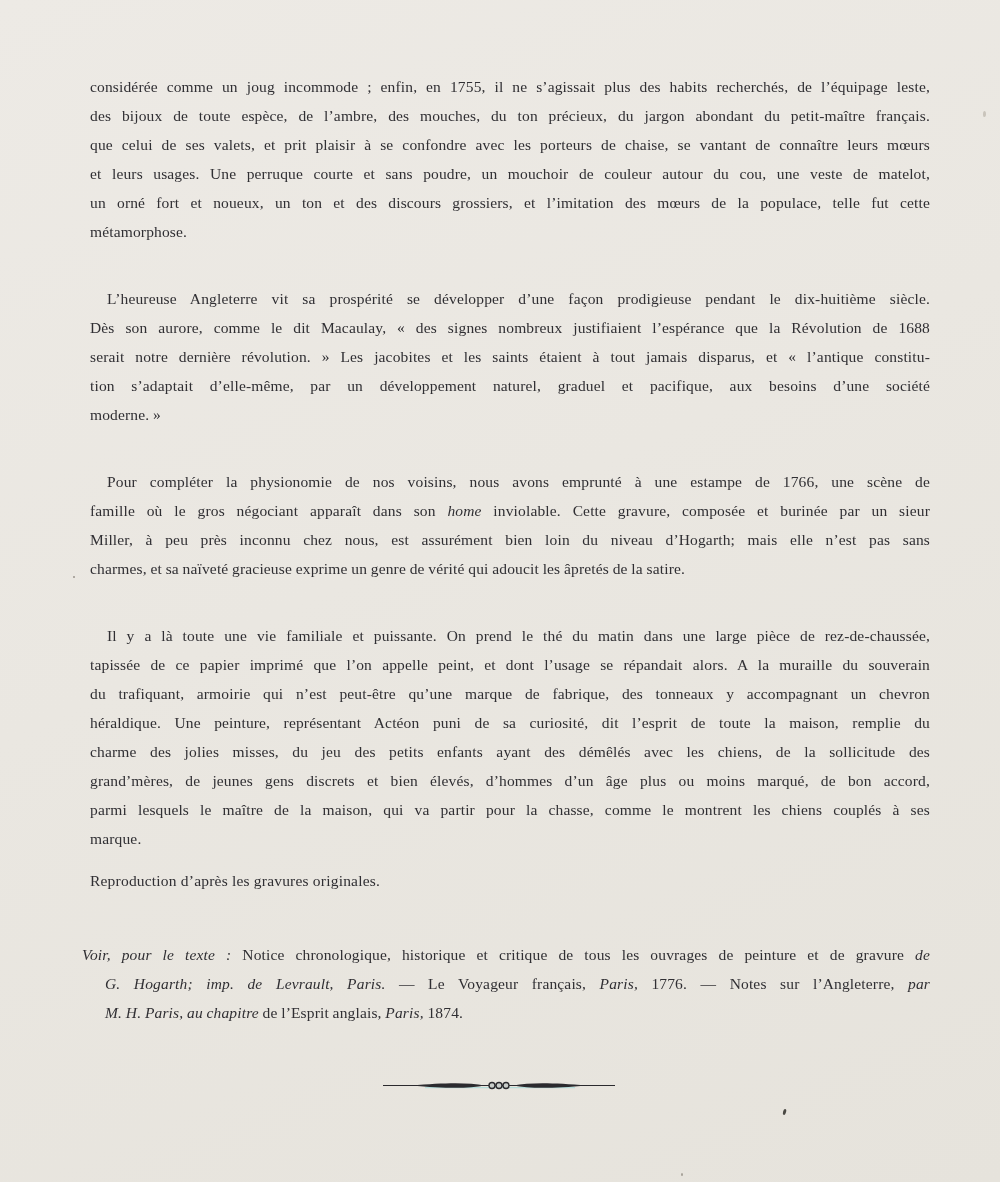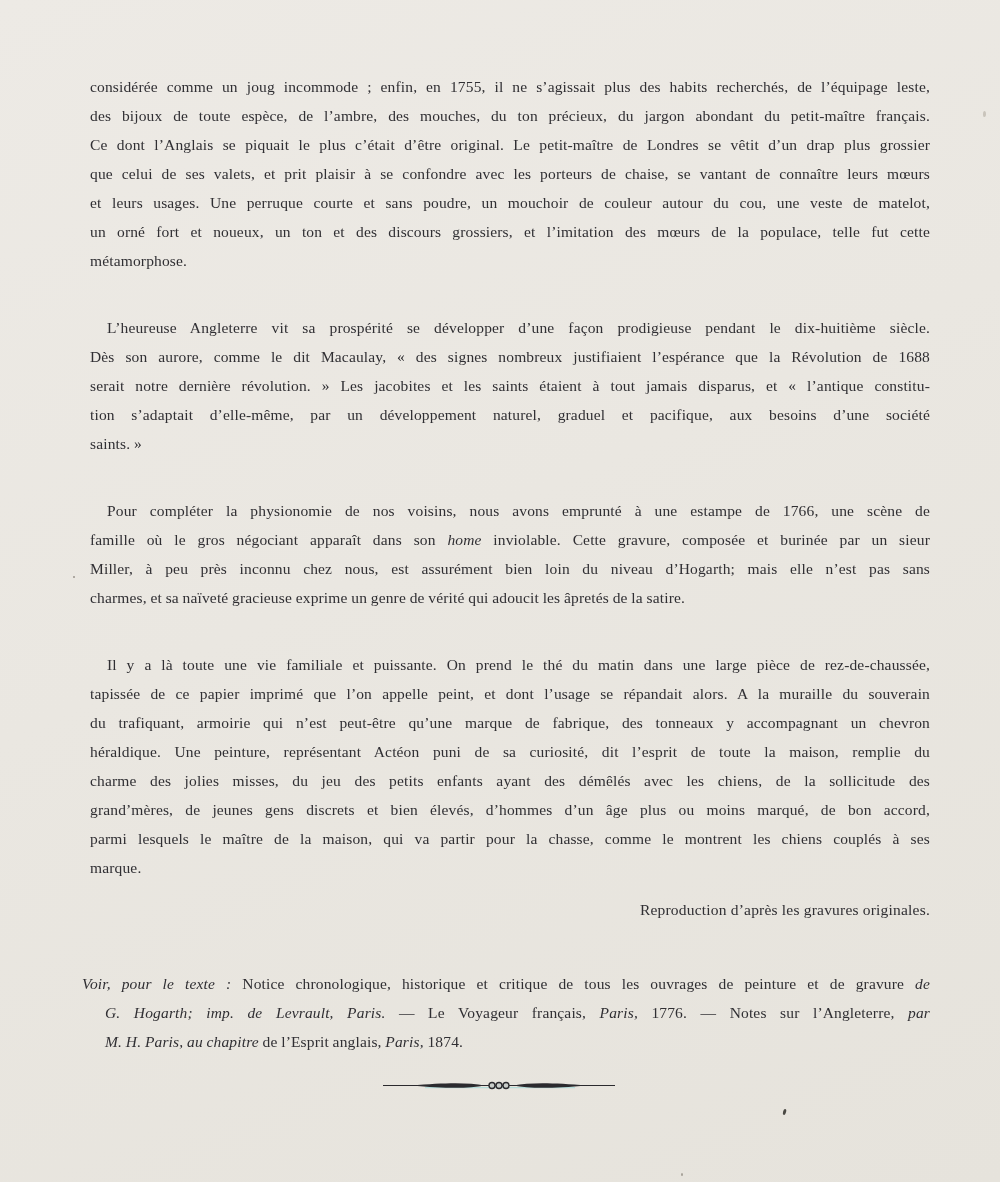--- a/index.html
+++ b/index.html
@@ -34,21 +34,21 @@
   }
   .para { margin-top: 38px; }
   .para:first-child { margin-top: 0; font-family: Liberation Serif, serif; }
   .para.indent .line:first-child { text-indent: 17px; }
   .it { font-style: italic; }
   .caption {
     margin-top: 13px;
     font-size: 15.5px;
     line-height: 29px;
     letter-spacing: 0.2px;
-    text-align: right;
+    text-align: left;
   }
   .note {
     margin-top: 45px;
     margin-left: -8px;
     width: 848px;
   }
   .note .line + .line { padding-left: 23px; }
   .divider {
     position: absolute;
     left: 383px;
@@ -70,32 +70,31 @@
 </head>
 <body>
 
 <div class="page">
 
   <div class="text-block">
     <div id="paragraphs">
         <div class="para">
           <div class="line"><span>considérée comme un joug incommode ; enfin, en 1755, il ne s’agissait plus des habits recherchés, de l’équipage leste,</span></div>
           <div class="line"><span>des bijoux de toute espèce, de l’ambre, des mouches, du ton précieux, du jargon abondant du petit-maître français.</span></div>
-          <div class="line"><span>Ce dont l’Anglais se piquait le plus c’était d’être original. Le petit-maître de Londres se vêtit d’un drap plus grossier</span></div>
           <div class="line"><span>que celui de ses valets, et prit plaisir à se confondre avec les porteurs de chaise, se vantant de connaître leurs mœurs</span></div>
           <div class="line"><span>et leurs usages. Une perruque courte et sans poudre, un mouchoir de couleur autour du cou, une veste de matelot,</span></div>
           <div class="line"><span>un orné fort et noueux, un ton et des discours grossiers, et l’imitation des mœurs de la populace, telle fut cette</span></div>
           <div class="line last"><span>métamorphose.</span></div>
         </div>
         <div class="para indent">
           <div class="line"><span>L’heureuse Angleterre vit sa prospérité se développer d’une façon prodigieuse pendant le dix-huitième siècle.</span></div>
           <div class="line"><span>Dès son aurore, comme le dit Macaulay, « des signes nombreux justifiaient l’espérance que la Révolution de 1688</span></div>
           <div class="line"><span>serait notre dernière révolution. » Les jacobites et les saints étaient à tout jamais disparus, et « l’antique constitu-</span></div>
           <div class="line"><span>tion s’adaptait d’elle-même, par un développement naturel, graduel et pacifique, aux besoins d’une société</span></div>
-          <div class="line last"><span>saints. »</span></div>
+          <div class="line last"><span>moderne. »</span></div>
         </div>
         <div class="para indent">
           <div class="line"><span>Pour compléter la physionomie de nos voisins, nous avons emprunté à une estampe de 1766, une scène de</span></div>
           <div class="line"><span>famille où le gros négociant apparaît dans son </span><span class="it">home</span><span> inviolable. Cette gravure, composée et burinée par un sieur</span></div>
           <div class="line"><span>Miller, à peu près inconnu chez nous, est assurément bien loin du niveau d’Hogarth; mais elle n’est pas sans</span></div>
           <div class="line last"><span>charmes, et sa naïveté gracieuse exprime un genre de vérité qui adoucit les âpretés de la satire.</span></div>
         </div>
         <div class="para indent">
           <div class="line"><span>Il y a là toute une vie familiale et puissante. On prend le thé du matin dans une large pièce de rez-de-chaussée,</span></div>
           <div class="line"><span>tapissée de ce papier imprimé que l’on appelle peint, et dont l’usage se répandait alors. A la muraille du souverain</span></div>

